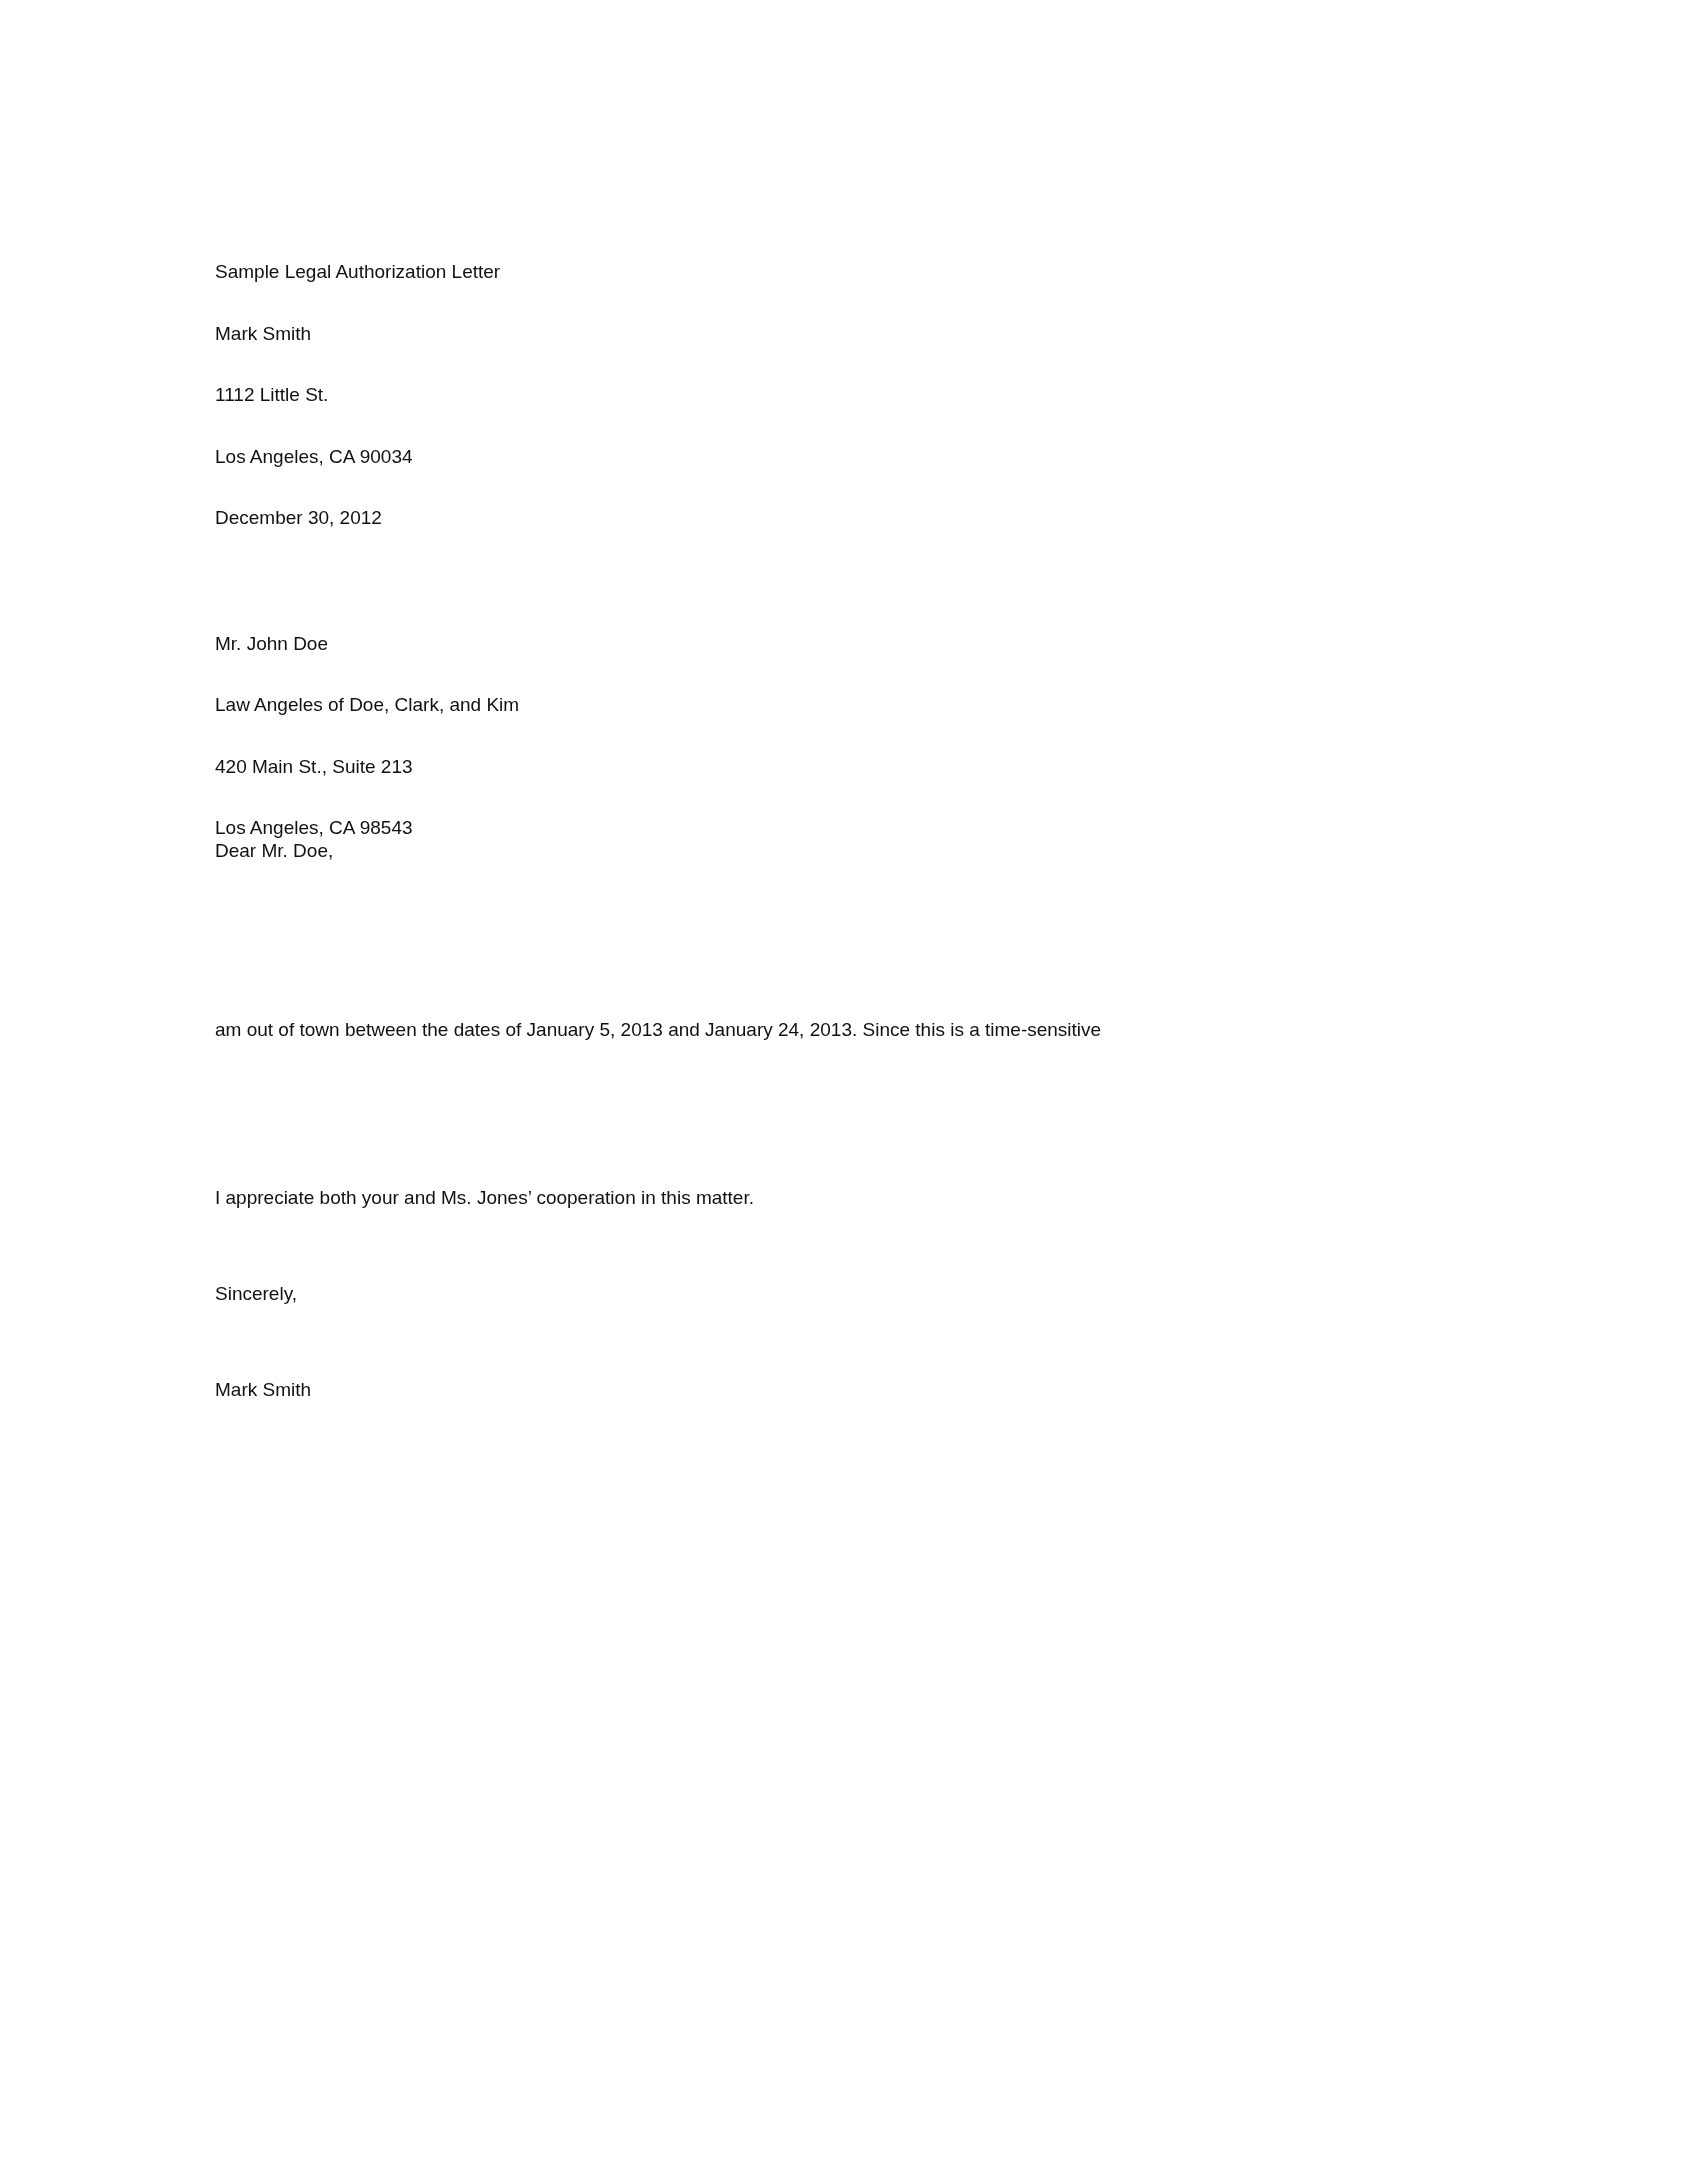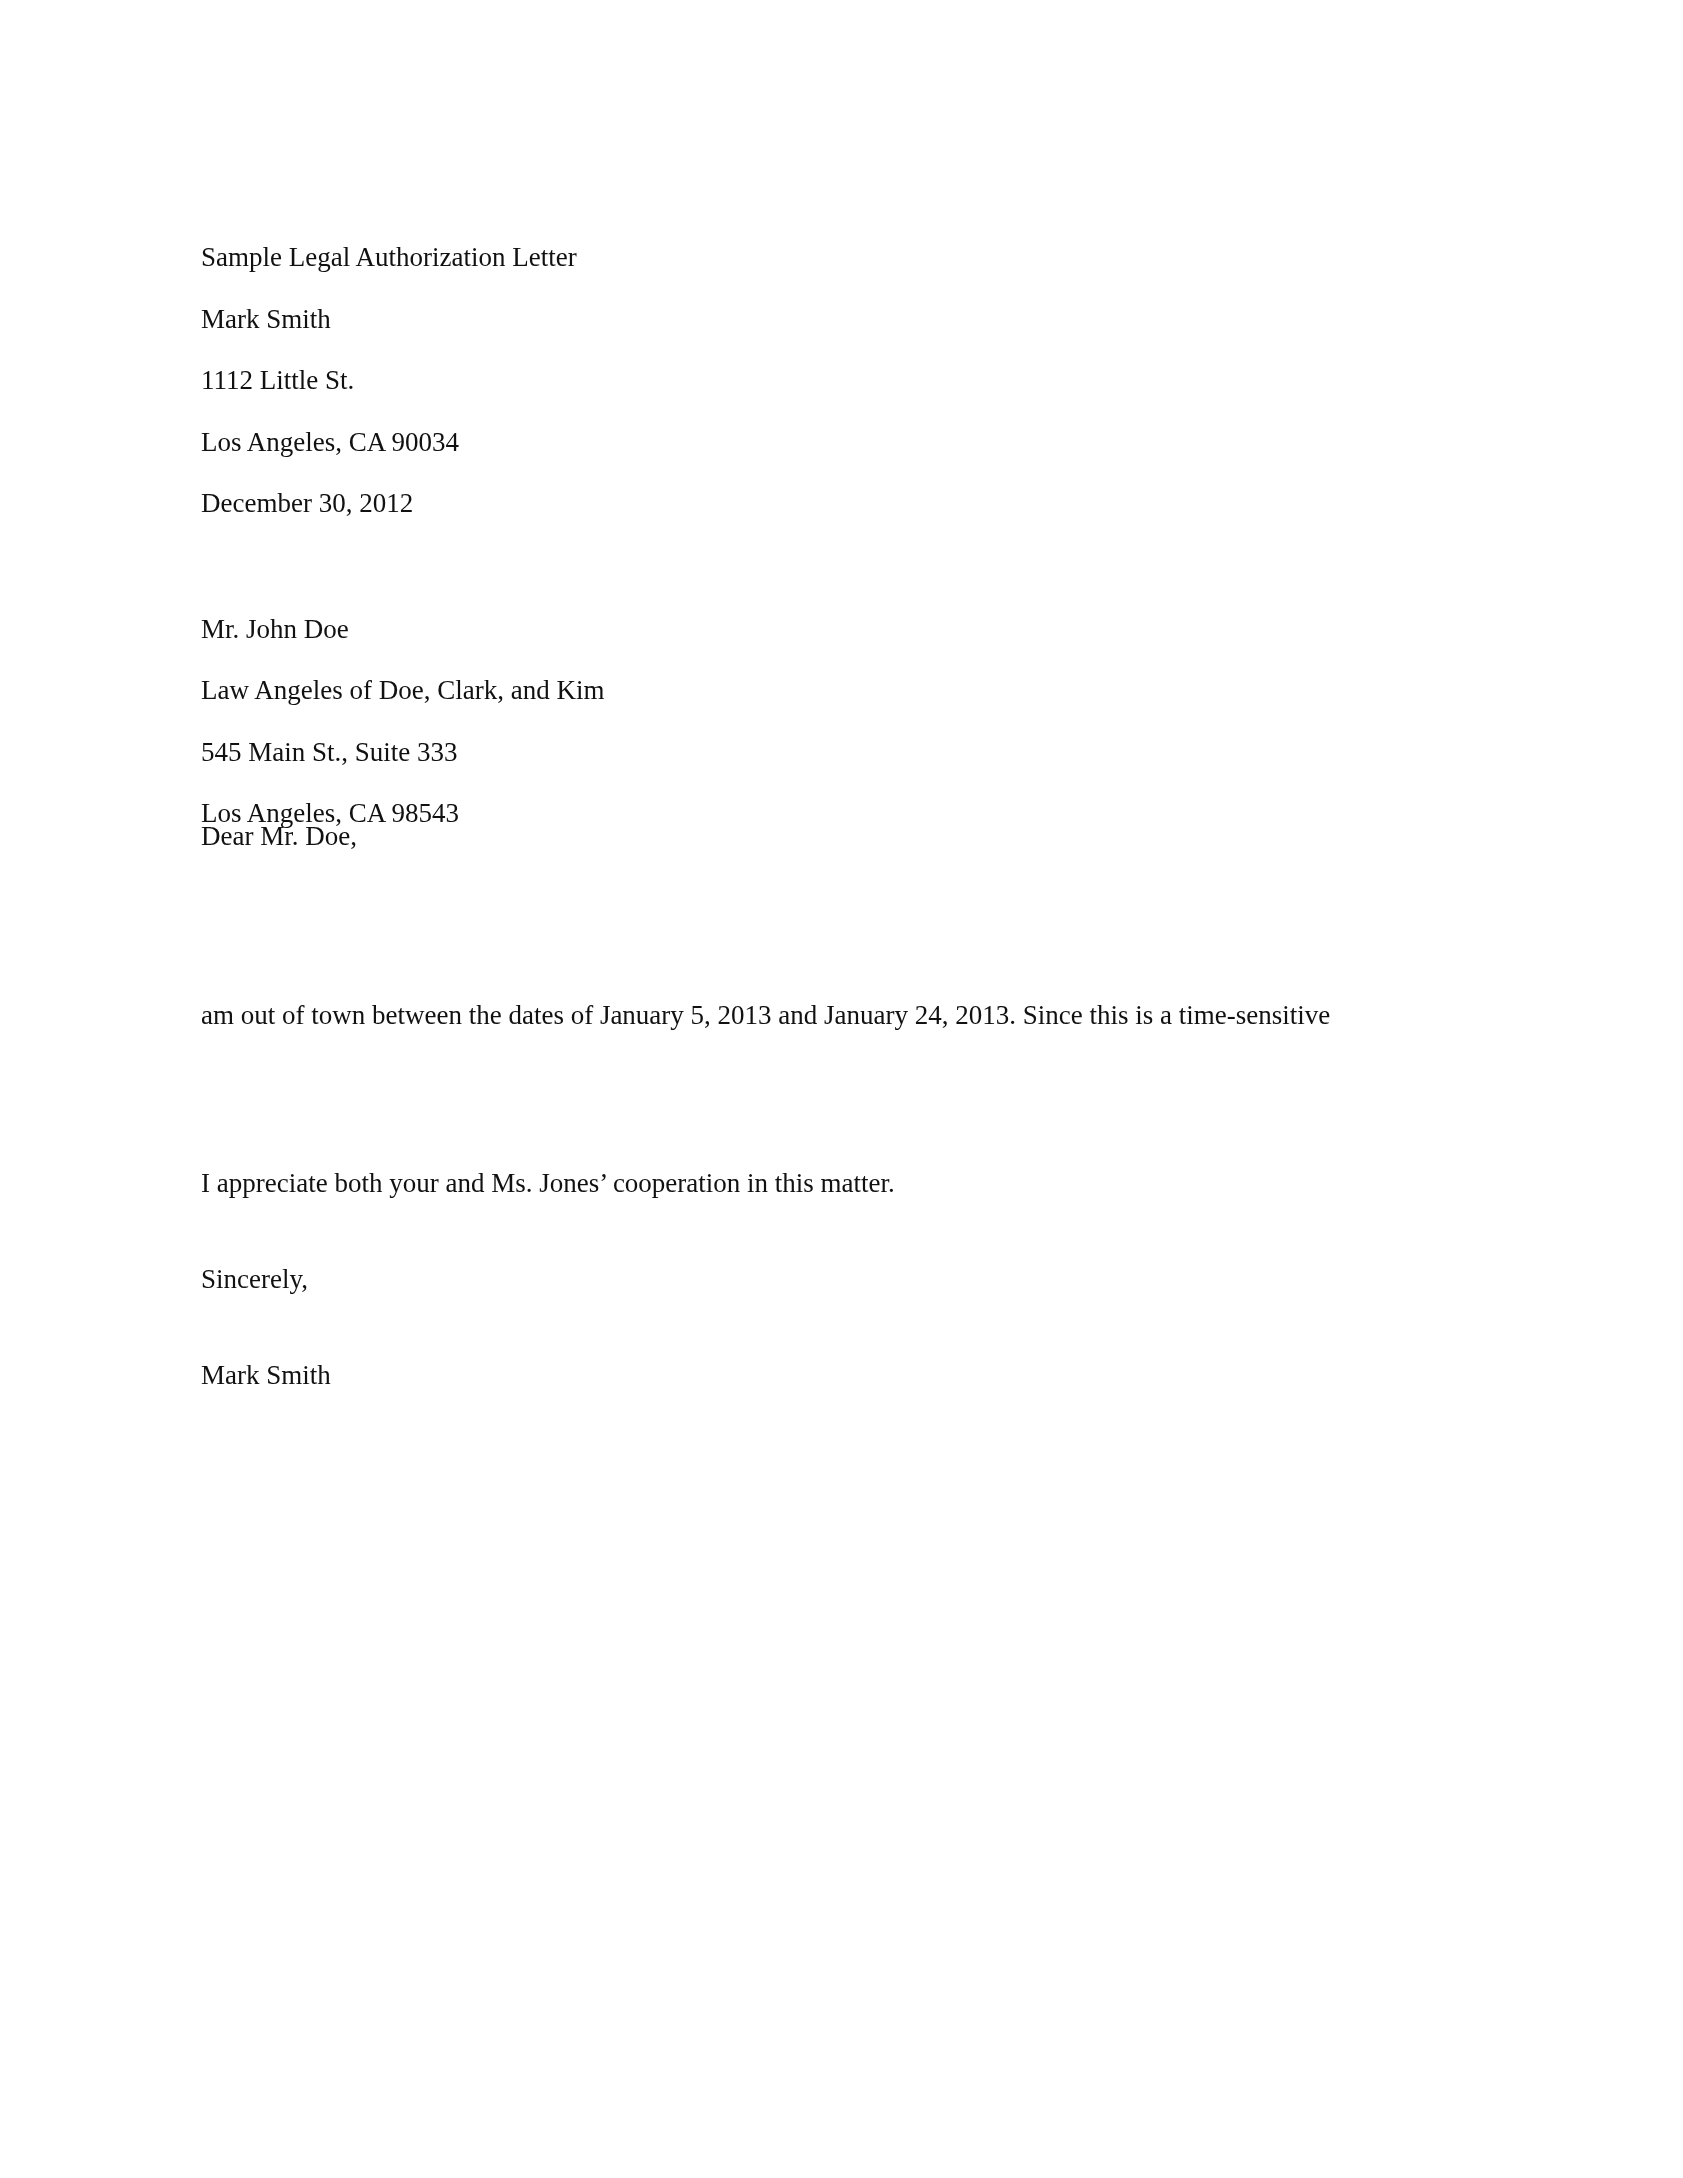--- a/index.html
+++ b/index.html
@@ -1,42 +1,42 @@
 <!DOCTYPE html>
 <html><head>
 <meta charset="utf-8">
 <style>
   html, body { margin: 0; padding: 0; background: #ffffff; }
   body { width: 1683px; height: 2178px; position: relative; overflow: hidden; }
   .page { position: absolute; left: 0; top: 0; width: 1683px; height: 2178px; background: #ffffff; }
   .ln {
     position: absolute;
     left: 199px;
-    margin: 2px;
-    font-family: Liberation Serif, serif;
-    font-size: 27px;
+    margin: 16px;
+    font-family: Liberation Sans, sans-serif;
+    font-size: 19px;
     line-height: 27px;
     color: #111111;
     white-space: nowrap;
   }
 </style>
 </head>
 <body>
 
 <div class="page">
   <p class="ln" style="top:242px">Sample Legal Authorization Letter</p>
 
   <p class="ln" style="top:304px">Mark Smith</p>
   <p class="ln" style="top:365px">1112 Little St.</p>
   <p class="ln" style="top:427px">Los Angeles, CA 90034</p>
   <p class="ln" style="top:488px">December 30, 2012</p>
 
   <p class="ln" style="top:614px">Mr. John Doe</p>
   <p class="ln" style="top:675px">Law Angeles of Doe, Clark, and Kim</p>
-  <p class="ln" style="top:737px">545 Main St., Suite 333</p>
+  <p class="ln" style="top:737px">420 Main St., Suite 213</p>
   <p class="ln" style="top:798px">Los Angeles, CA 98543</p>
 
   <p class="ln" style="top:821px">Dear Mr. Doe,</p>
 
   <p class="ln" style="top:1000px">am out of town between the dates of January 5, 2013 and January 24, 2013. Since this is a time-sensitive</p>
 
   <p class="ln" style="top:1168px">I appreciate both your and Ms. Jones’ cooperation in this matter.</p>
 
   <p class="ln" style="top:1264px">Sincerely,</p>
 

